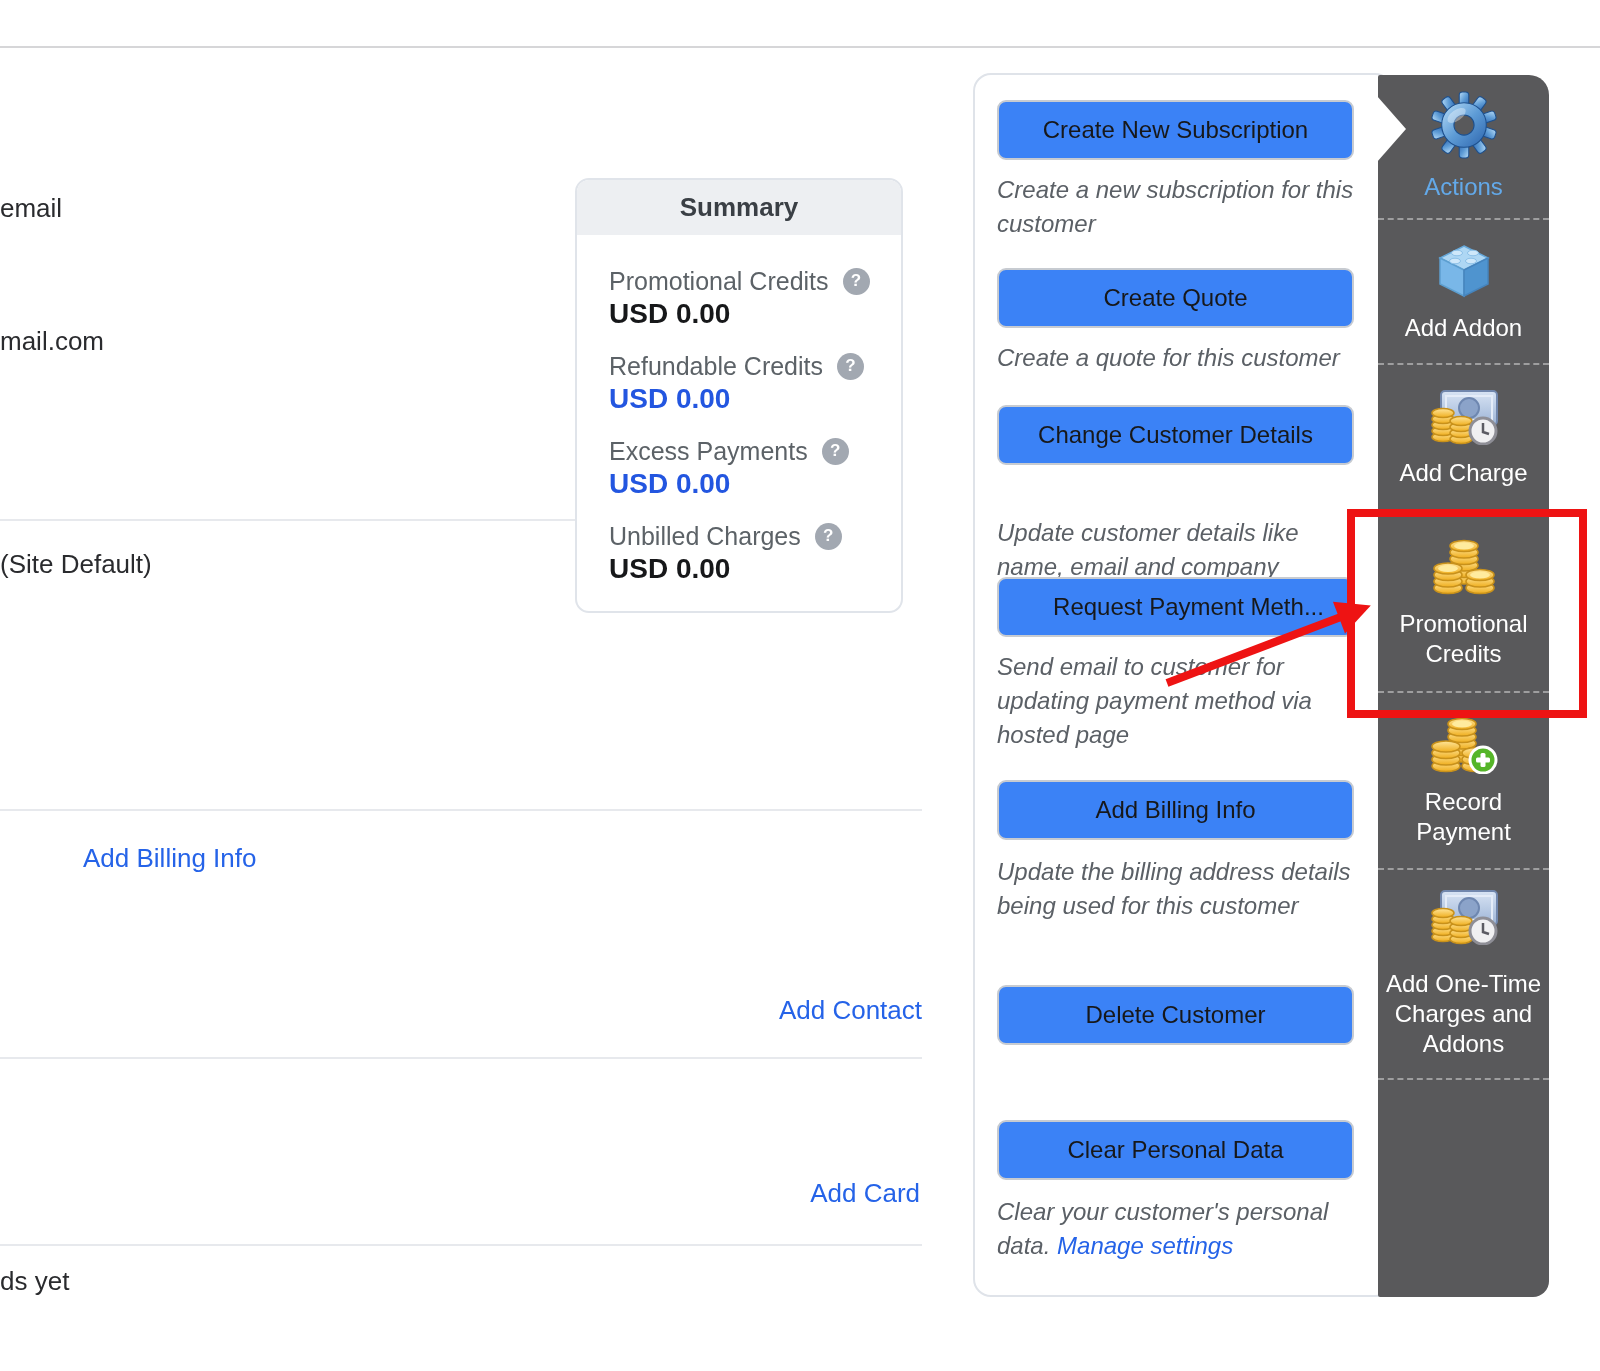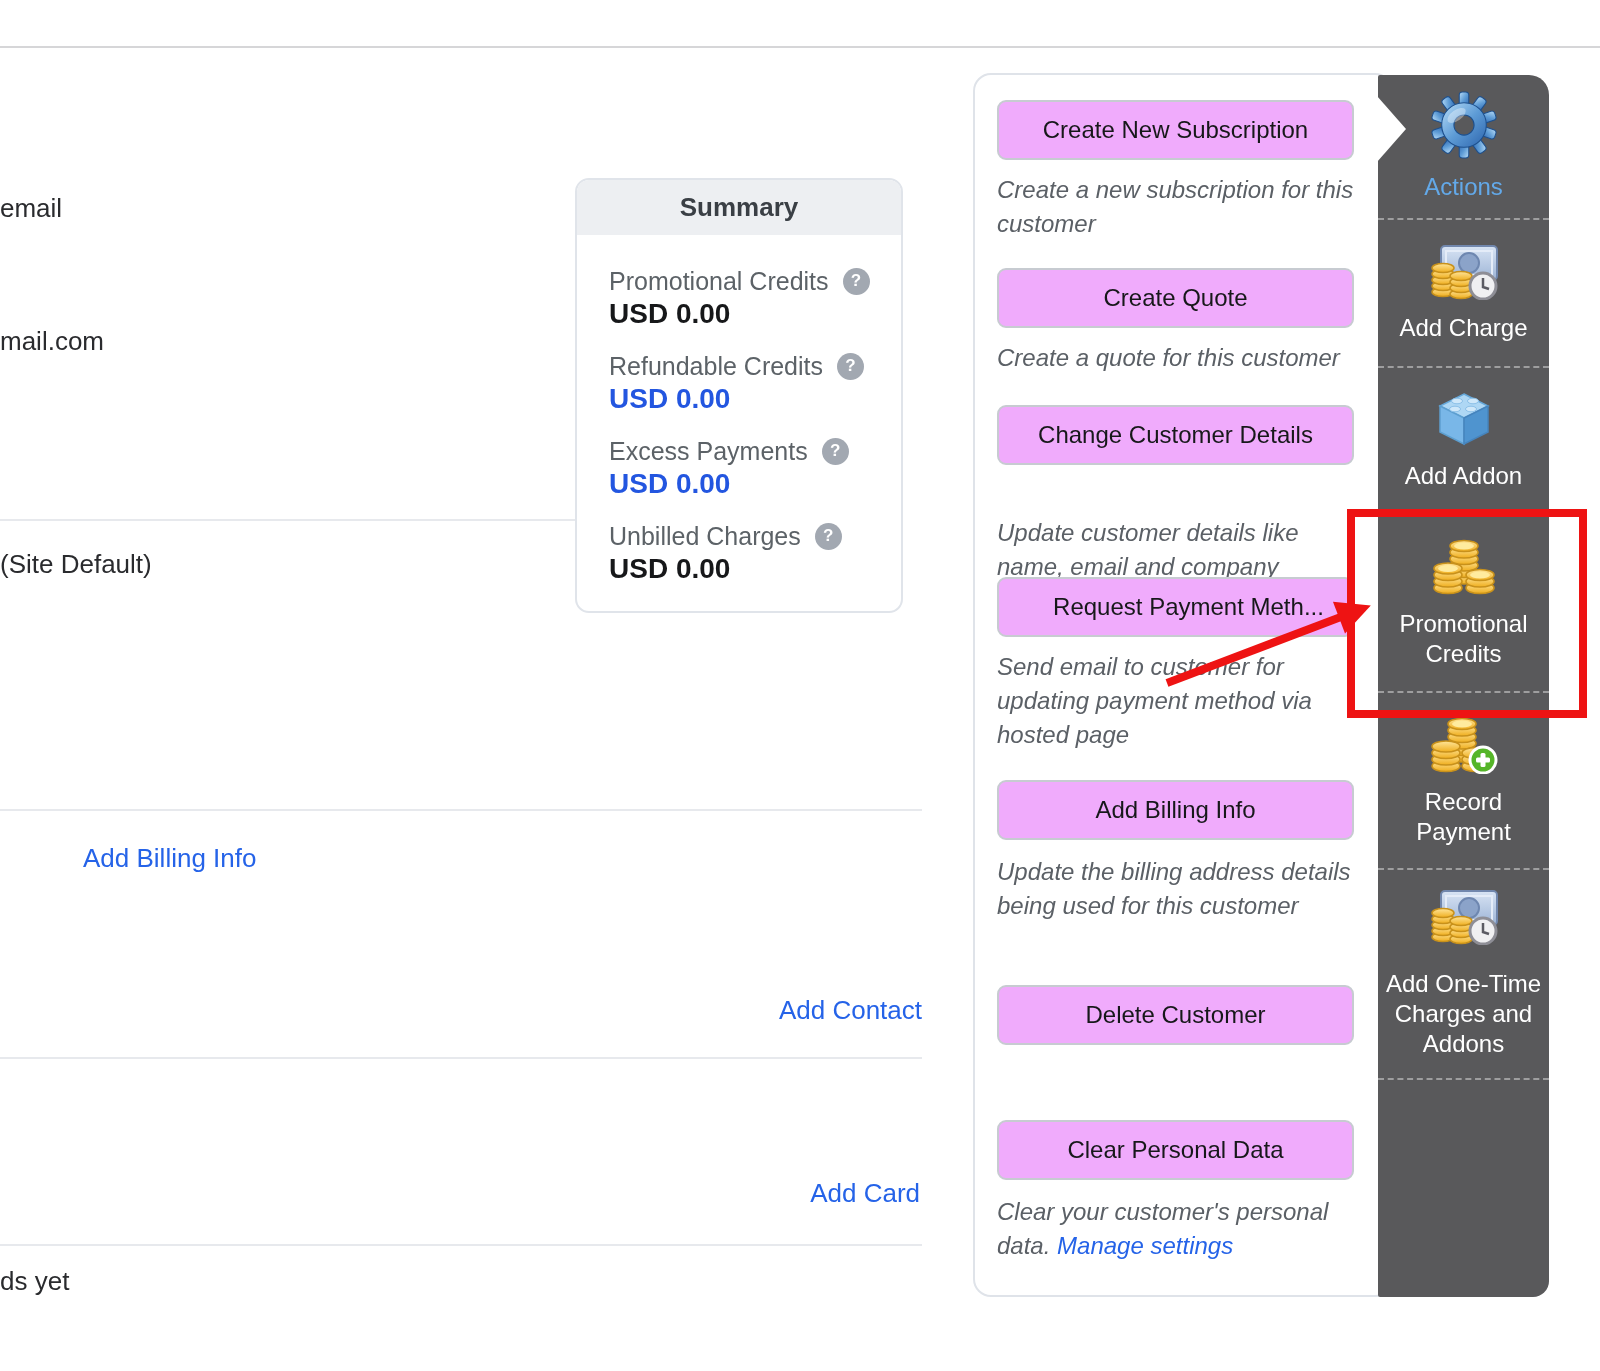--- a/index.html
+++ b/index.html
@@ -27,21 +27,21 @@
   .sum-label{font-size:25px;color:#5c6267;}
   .help{width:27px;height:27px;border-radius:50%;background:#a2a8b1;color:#fff;
         font-size:17px;font-weight:bold;display:inline-flex;align-items:center;
         justify-content:center;margin-left:14px;cursor:pointer;}
   .sum-value{font-size:28px;font-weight:bold;color:#17181a;line-height:34px;}
   .sum-value.blue{color:#2356e0;}
 
   
   .panel{left:973px;top:73px;width:420px;height:1224px;background:#fff;
          border:2px solid #dfe3e9;border-radius:18px;z-index:1;}
-  .act-btn{position:absolute;left:997px;width:357px;height:60px;background:#f0abfc;
+  .act-btn{position:absolute;left:997px;width:357px;height:60px;background:#3b82f6;
            border:2px solid #c7cbd1;border-radius:9px;font-size:24px;color:#17181a;
            display:flex;align-items:center;justify-content:center;cursor:pointer;z-index:2;
            font-family:"Liberation Sans","DejaVu Sans",sans-serif;white-space:nowrap;}
   .act-desc{position:absolute;left:997px;width:370px;font-size:24px;font-style:italic;
             color:#5b6066;line-height:34px;z-index:2;}
   .act-desc .inline-link{color:#2563e8;cursor:pointer;}
 
   
   .sidebar{left:1378px;top:75px;width:171px;height:1222px;background:#59595b;
            border-radius:2px 20px 16px 2px;z-index:3;display:flex;flex-direction:column;}
@@ -180,20 +180,35 @@
             <rect x="27.5" y="1" width="9" height="14" rx="3" transform="rotate(324 32 32)"></rect>
             <circle cx="32" cy="32" r="21"></circle>
           </g>
           <circle cx="32" cy="32" r="9.5" fill="#59595b" stroke="#1d4f8c"></circle>
           <ellipse cx="25" cy="23" rx="10" ry="5" fill="#ffffff" opacity="0.35" transform="rotate(-35 25 23)"></ellipse>
         </svg>
       </span>
       <span class="sb-label active">Actions</span>
     </div>
 
+    <div class="sb-item" style="height:145px;">
+      <span>
+        <svg width="62" height="60" viewBox="0 0 62 60">
+          <polygon points="31,6 55,18 31,30 7,18" fill="#aed7f4" stroke="#66a8da" stroke-width="1.5"></polygon>
+          <polygon points="7,18 31,30 31,56 7,44" fill="#79b7e8" stroke="#5d9fd0" stroke-width="1.5"></polygon>
+          <polygon points="31,30 55,18 55,44 31,56" fill="#4f94cf" stroke="#4684bd" stroke-width="1.5"></polygon>
+          <ellipse cx="24" cy="13" rx="5.5" ry="2.8" fill="#cfe8fa" stroke="#8cc0e8"></ellipse>
+          <ellipse cx="40" cy="13" rx="5.5" ry="2.8" fill="#cfe8fa" stroke="#8cc0e8"></ellipse>
+          <ellipse cx="22" cy="21" rx="5.5" ry="2.8" fill="#cfe8fa" stroke="#8cc0e8"></ellipse>
+          <ellipse cx="38" cy="21" rx="5.5" ry="2.8" fill="#cfe8fa" stroke="#8cc0e8"></ellipse>
+        </svg>
+      </span>
+      <span class="sb-label">Add Addon</span>
+    </div>
+
     <div class="sb-item" style="height:148px;">
       <span>
         <svg width="70" height="56" viewBox="0 0 70 56">
           <rect x="12" y="2" width="56" height="34" rx="4" fill="url(#billGrad)" stroke="#7187ad" stroke-width="2"></rect>
           <rect x="17" y="7" width="46" height="24" fill="none" stroke="#e4ecf8" stroke-width="2"></rect>
           <circle cx="40" cy="19" r="10" fill="#8ba3c9" stroke="#6e87b0" stroke-width="2"></circle>
           <g fill="url(#coinGrad)" stroke="#c8911b" stroke-width="1.5">
             <ellipse cx="14" cy="48" rx="11" ry="4.5"></ellipse>
               <ellipse cx="14" cy="42" rx="11" ry="4.5"></ellipse>
             <ellipse cx="14" cy="36" rx="11" ry="4.5"></ellipse>
@@ -202,35 +217,20 @@
             <ellipse cx="32" cy="50" rx="11" ry="4.5"></ellipse>
               <ellipse cx="32" cy="44" rx="11" ry="4.5"></ellipse>
             <ellipse cx="32" cy="38" rx="11" ry="4.5"></ellipse>
               <ellipse cx="32" cy="32" rx="11" ry="4.5"></ellipse>
           </g>
           <circle cx="54" cy="42" r="13" fill="#f0f0f2" stroke="#8e8e96" stroke-width="3"></circle>
           <path d="M54 34 L54 43 L60 45" fill="none" stroke="#5b5b63" stroke-width="2.5"></path>
         </svg>
       </span>
       <span class="sb-label">Add Charge</span>
-    </div>
-
-    <div class="sb-item" style="height:145px;">
-      <span>
-        <svg width="62" height="60" viewBox="0 0 62 60">
-          <polygon points="31,6 55,18 31,30 7,18" fill="#aed7f4" stroke="#66a8da" stroke-width="1.5"></polygon>
-          <polygon points="7,18 31,30 31,56 7,44" fill="#79b7e8" stroke="#5d9fd0" stroke-width="1.5"></polygon>
-          <polygon points="31,30 55,18 55,44 31,56" fill="#4f94cf" stroke="#4684bd" stroke-width="1.5"></polygon>
-          <ellipse cx="24" cy="13" rx="5.5" ry="2.8" fill="#cfe8fa" stroke="#8cc0e8"></ellipse>
-          <ellipse cx="40" cy="13" rx="5.5" ry="2.8" fill="#cfe8fa" stroke="#8cc0e8"></ellipse>
-          <ellipse cx="22" cy="21" rx="5.5" ry="2.8" fill="#cfe8fa" stroke="#8cc0e8"></ellipse>
-          <ellipse cx="38" cy="21" rx="5.5" ry="2.8" fill="#cfe8fa" stroke="#8cc0e8"></ellipse>
-        </svg>
-      </span>
-      <span class="sb-label">Add Addon</span>
     </div>
 
     <div class="sb-item" style="height:180px;">
       <span>
         <svg width="64" height="60" viewBox="0 0 64 60">
           <g fill="url(#coinGrad)" stroke="#c8911b" stroke-width="1.6">
             <ellipse cx="32" cy="42.5" rx="14" ry="5.5"></ellipse>
               <ellipse cx="32" cy="36" rx="14" ry="5.5"></ellipse>
             <ellipse cx="32" cy="29.5" rx="14" ry="5.5"></ellipse>
               <ellipse cx="32" cy="23" rx="14" ry="5.5"></ellipse>

